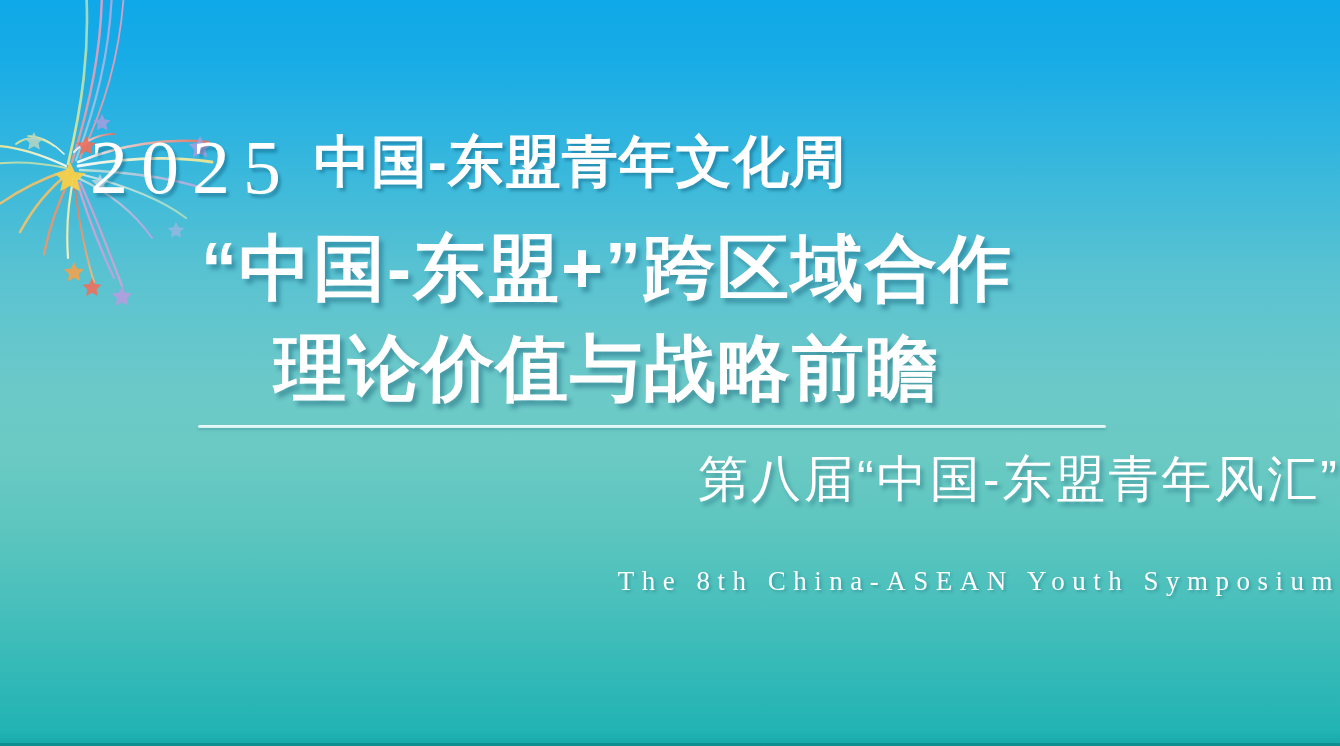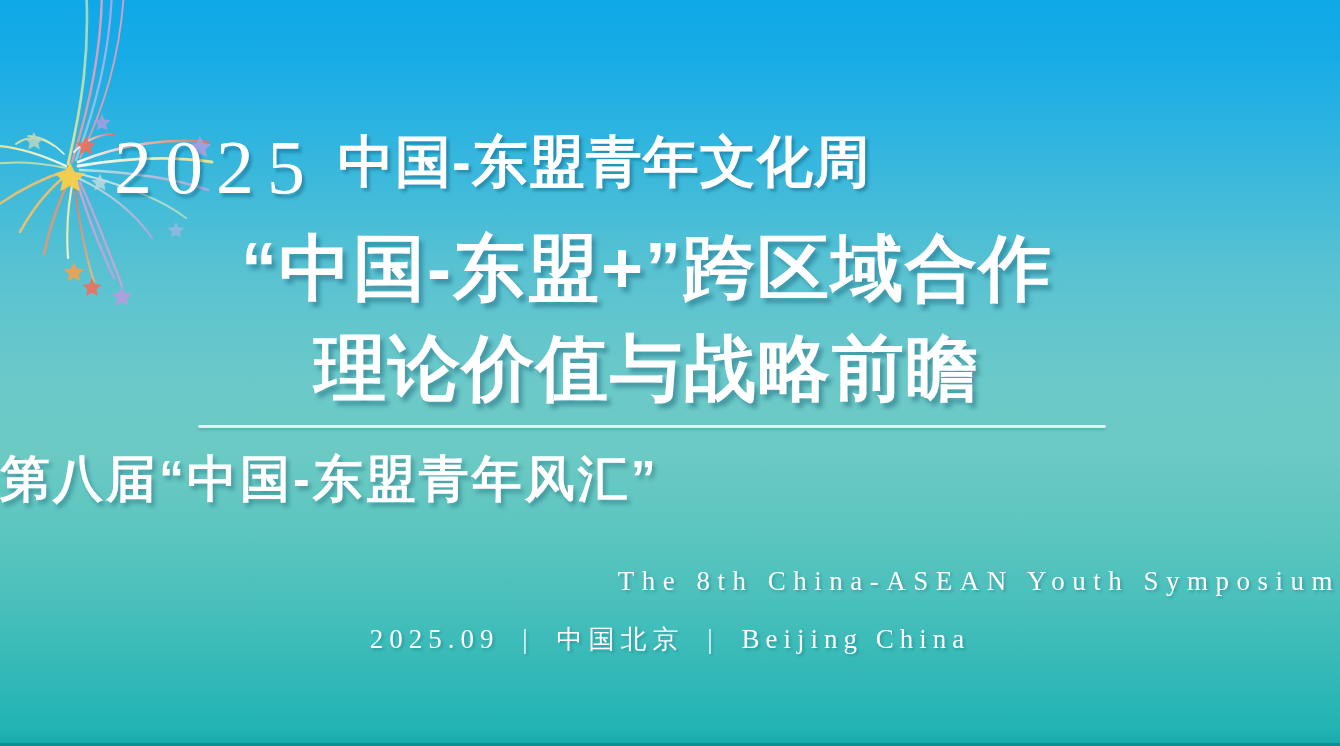--- a/index.html
+++ b/index.html
@@ -50,21 +50,21 @@
   }
 
   .row-year {
     position: absolute;
     left: 0;
     top: 126px;
     width: 1340px;
     display: flex;
     align-items: flex-end;
     justify-content: flex-start;
-    padding-left: 114px;
+    padding-left: 90px;
     box-sizing: border-box;
   }
   .year {
     font-family: "Liberation Serif", "DejaVu Serif", serif;
     font-size: 76px;
     line-height: 82px;
     font-weight: 400;
     color: #ffffff;
     letter-spacing: 13px;
     text-shadow: 3px 4px 3px rgba(0,60,90,0.33);
@@ -80,21 +80,20 @@
     margin-bottom: 24px;
     text-shadow: 3px 3px 3px rgba(0,60,90,0.33);
   }
 
   .title-block {
     position: absolute;
     left: 0;
     top: 228px;
     width: 1214px;
     text-align: center;
-    padding-left: 40px;
   }
   .title-line {
     font-family: "Liberation Sans", "DejaVu Sans", sans-serif;
     font-weight: 700;
     font-size: 72px;
     line-height: 80px;
     color: #ffffff;
     letter-spacing: 2px;
     text-shadow: 4px 5px 4px rgba(0,65,95,0.35);
     white-space: nowrap;
@@ -110,23 +109,23 @@
     background: linear-gradient(180deg, rgba(255,255,255,0.92), rgba(235,255,255,0.75));
     box-shadow: 0 2px 3px rgba(0,70,95,0.22);
     border-radius: 2px;
   }
 
   .subtitle {
     position: absolute;
     left: 0;
     top: 450px;
     width: 1340px;
-    text-align: left;
-    font-family: "Liberation Sans", "DejaVu Sans", sans-serif;
-    font-weight: 700;
+    text-align: right;
+    font-family: "Liberation Sans", "DejaVu Sans", sans-serif;
+    font-weight: 400;
     font-size: 50px;
     line-height: 58px;
     color: #ffffff;
     letter-spacing: 3px;
     text-shadow: 3px 4px 4px rgba(0,65,95,0.33);
     white-space: nowrap;
   }
 
   .eng-line {
     position: absolute;
@@ -305,24 +304,17 @@
       <div class="title-line l1">“中国-东盟+”跨区域合作</div>
       <div class="title-line l2">理论价值与战略前瞻</div>
     </div>
 
     <div class="divider"></div>
 
     <div class="subtitle">第八届“中国-东盟青年风汇”</div>
 
     <div class="eng-line">The 8th China-ASEAN Youth Symposium</div>
 
-    <div class="date-line">
-      <span>2025.09</span>
-      <span class="sep">|</span>
-      <span class="cn">中国北京</span>
-      <span class="sep">|</span>
-      <span>Beijing China</span>
-    </div>
 
   </div>
 
   <div class="bottom-edge"></div>
 </div>
 
 </body></html>

